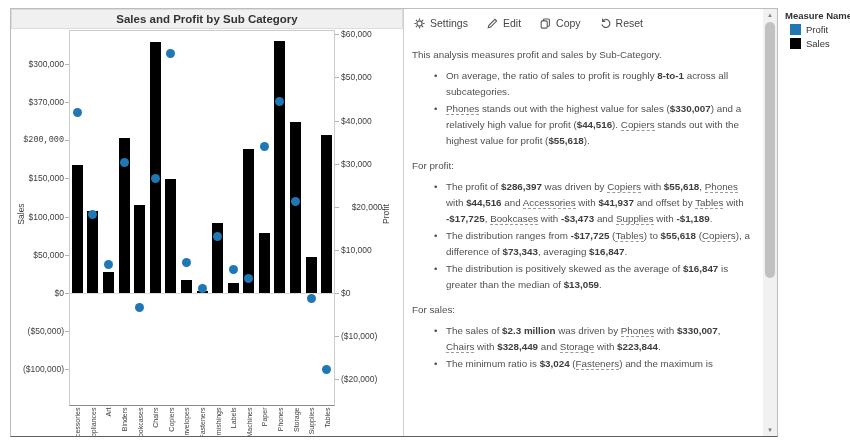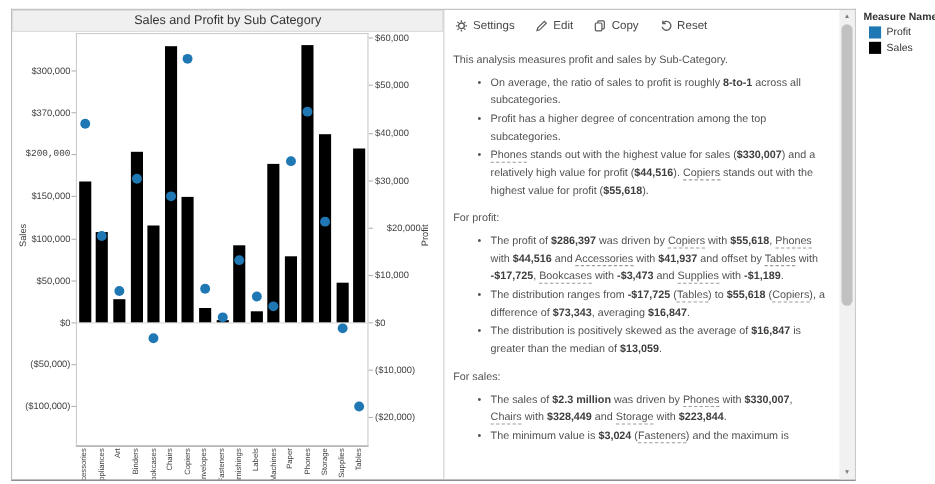--- a/index.html
+++ b/index.html
@@ -7,21 +7,21 @@
   body { font-family:"Liberation Sans", sans-serif; }
   #page { position:relative; width:850px; height:440px; background:#fff; overflow:hidden; }
 
   
   #widget { position:absolute; left:10px; top:8px; width:768px; height:429px;
             border:1px solid #bdbdbd; border-bottom:1px solid #5f5f5f; overflow:hidden; background:#fff; }
 
   
   #title-bar { position:absolute; left:0; top:0; width:392px; height:20px; background:#f0f0f0;
                border:1px solid #dcdcdc; text-align:center; line-height:19px;
-               font-size:11.5px; color:#333; }
+               font-size:11.5px; color:#333;font-weight:bold; }
   #chart-divider { position:absolute; left:392px; top:0; width:1px; height:427px; background:#cfcfcf; }
   #plot-frame { position:absolute; left:58px; top:21px; width:266px; height:376px;
                 border:1px solid #cccccc; border-bottom:1px solid #8a8a8a; }
   .zero-line { position:absolute; left:59px; width:264px; height:1px; background:#dadada; }
   .bar { position:absolute; background:#000; }
   .dot { position:absolute; width:9px; height:9px; border-radius:50%; }
   .ytick-label { position:absolute; font-size:8.5px; color:#3d3d3d; width:52px; }
   .ytick-label.left { left:1px; text-align:right; }
   .ytick-label.right { left:330px; text-align:left; }
   .tickmark { position:absolute; width:4px; height:1px; background:#b2b2b2; }
@@ -202,33 +202,32 @@
             </svg>
           </span>
         <span>Reset</span>
       </div>
     </div>
 
     <div id="story">
         <p class="intro"><span>This analysis measures profit and sales by Sub-Category.</span></p>
         <ul>
           <li><span>On average, the ratio of sales to profit is roughly </span><span class="b">8-to-1</span><span> across all subcategories.</span></li>
-          <li><span>Profit has a higher degree of concentration among the top subcategories.</span></li>
           <li><span class="u">Phones</span><span> stands out with the highest value for sales (</span><span class="b">$330,007</span><span>) and a relatively high value for profit (</span><span class="b">$44,516</span><span>). </span><span class="u">Copiers</span><span> stands out with the highest value for profit (</span><span class="b">$55,618</span><span>).</span></li>
         </ul>
         <p class="heading">For profit:</p>
         <ul>
           <li><span>The profit of </span><span class="b">$286,397</span><span> was driven by </span><span class="u">Copiers</span><span> with </span><span class="b">$55,618</span><span>, </span><span class="u">Phones</span><span> with </span><span class="b">$44,516</span><span> and </span><span class="u">Accessories</span><span> with </span><span class="b">$41,937</span><span> and offset by </span><span class="u">Tables</span><span> with </span><span class="b">-$17,725</span><span>, </span><span class="u">Bookcases</span><span> with </span><span class="b">-$3,473</span><span> and </span><span class="u">Supplies</span><span> with </span><span class="b">-$1,189</span><span>.</span></li>
           <li><span>The distribution ranges from </span><span class="b">-$17,725</span><span> (</span><span class="u">Tables</span><span>) to </span><span class="b">$55,618</span><span> (</span><span class="u">Copiers</span><span>), a difference of </span><span class="b">$73,343</span><span>, averaging </span><span class="b">$16,847</span><span>.</span></li>
           <li><span>The distribution is positively skewed as the average of </span><span class="b">$16,847</span><span> is greater than the median of </span><span class="b">$13,059</span><span>.</span></li>
         </ul>
         <p class="heading">For sales:</p>
         <ul>
           <li><span>The sales of </span><span class="b">$2.3 million</span><span> was driven by </span><span class="u">Phones</span><span> with </span><span class="b">$330,007</span><span>, </span><span class="u">Chairs</span><span> with </span><span class="b">$328,449</span><span> and </span><span class="u">Storage</span><span> with </span><span class="b">$223,844</span><span>.</span></li>
-          <li><span>The minimum value is </span><span class="b">$3,024</span><span> (</span><span class="u">Fasteners</span><span>) and the maximum is </span></li>
+          <li><span>The minimum ratio is </span><span class="b">$3,024</span><span> (</span><span class="u">Fasteners</span><span>) and the maximum is </span></li>
         </ul>
       </div>
 
     <div id="scrollbar">
       <div id="scroll-up">▲</div>
       <div id="scroll-thumb"></div>
       <div id="scroll-down">▼</div>
     </div>
   </div>
 

